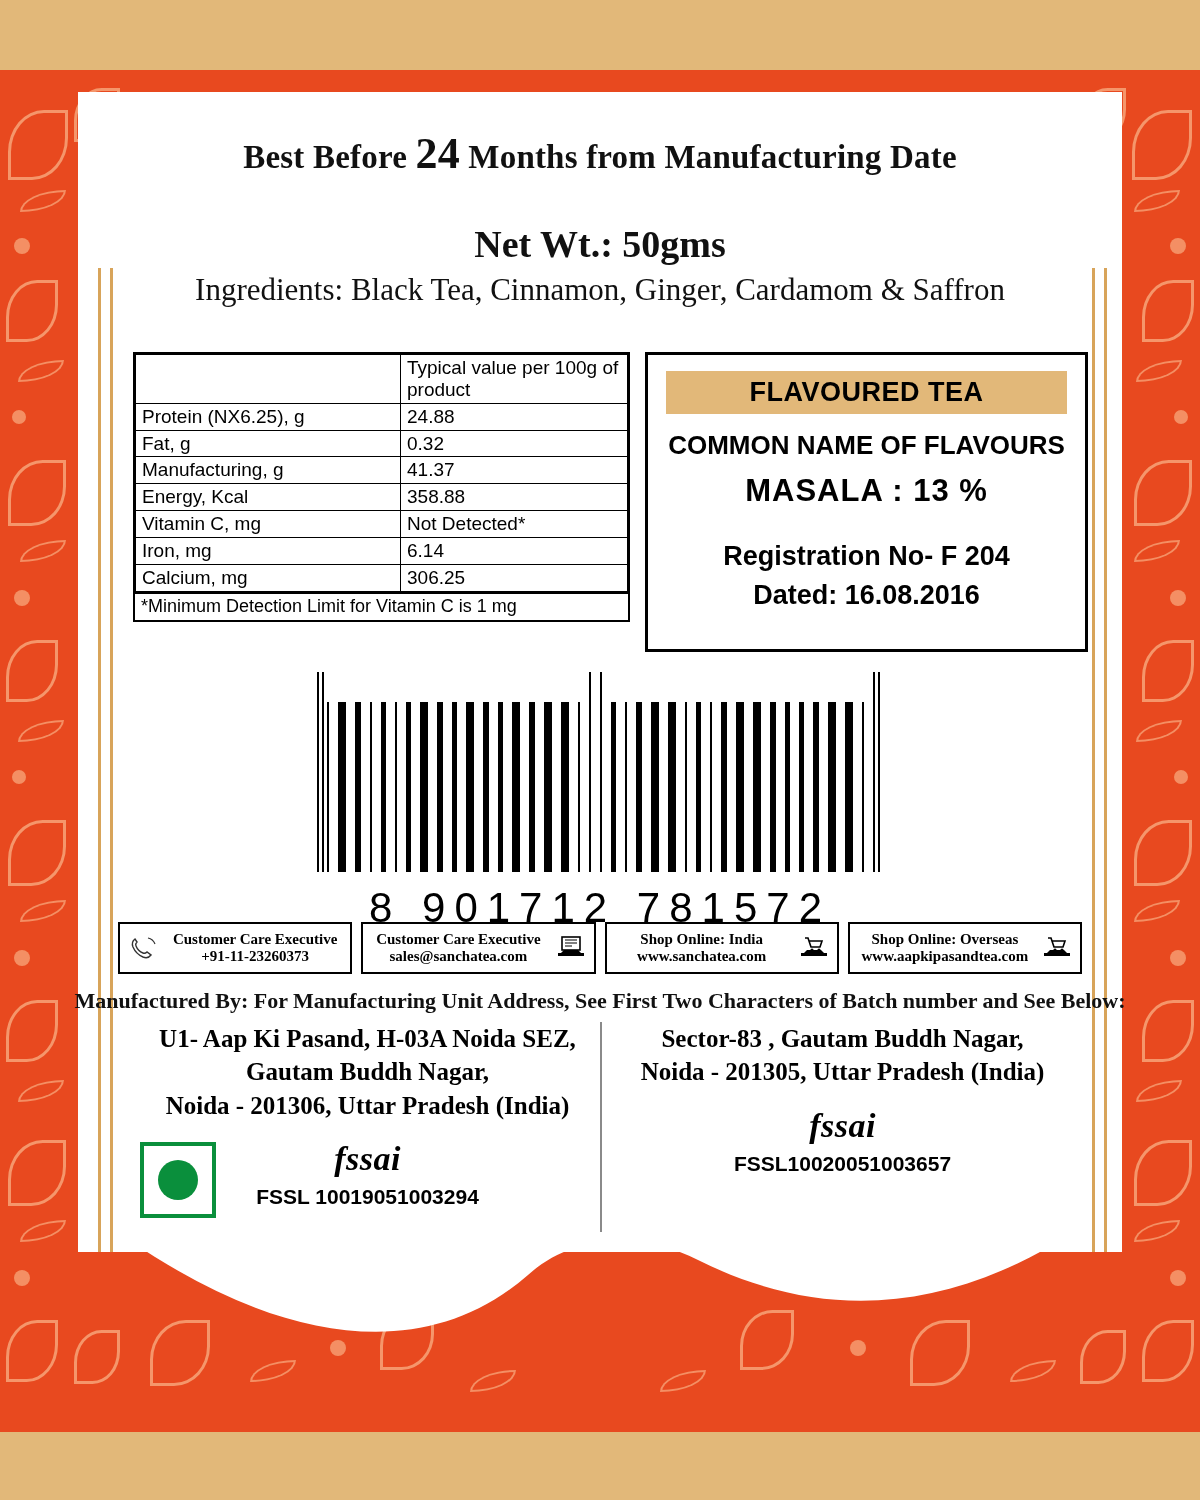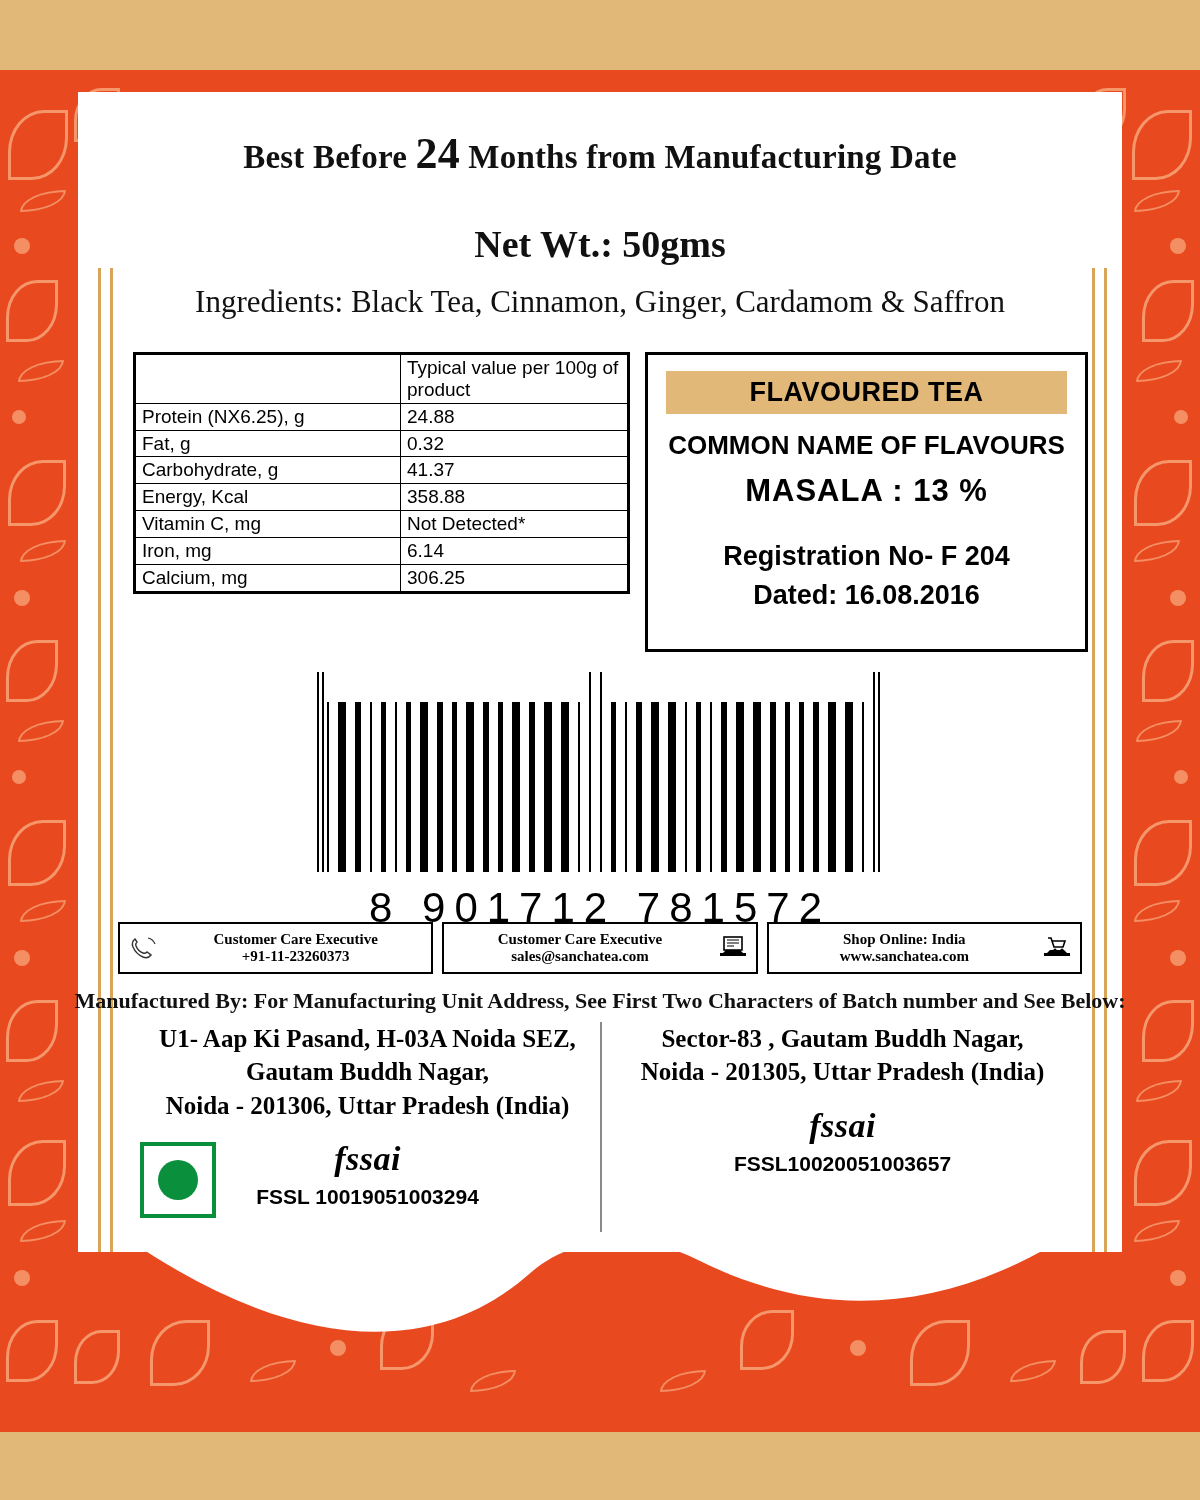--- a/index.html
+++ b/index.html
@@ -73,21 +73,21 @@
     letter-spacing:.2px;
   }
   .best-before .big { font-size:44px; }
 
   .netwt {
     position:absolute; top:222px; left:0; width:1200px;
     text-align:center; z-index:8;
     font-size:38px; font-weight:bold; color:#111;
   }
   .ingredients {
-    position:absolute; top:284px; left:0; width:1200px;
+    position:absolute; top:272px; left:0; width:1200px;
     text-align:center; z-index:8;
     font-size:31px; color:#111;
   }
 
   
   .nutri {
     position:absolute; left:133px; top:352px; width:497px;
     border:2px solid #000; z-index:8;
     font-family:"Liberation Sans", sans-serif;
     background:#fff;
@@ -276,41 +276,42 @@
     </tr>
     <tr>
           <td class="c1">Protein (NX6.25), g</td>
           <td>24.88</td>
         </tr>
     <tr>
           <td class="c1">Fat, g</td>
           <td>0.32</td>
         </tr>
     <tr>
-          <td class="c1">Carbohydrate, g</td>
+          <td class="c1">Manufacturing, g</td>
           <td>41.37</td>
         </tr>
     <tr>
           <td class="c1">Energy, Kcal</td>
           <td>358.88</td>
         </tr>
     <tr>
           <td class="c1">Vitamin C, mg</td>
           <td>Not Detected*</td>
         </tr>
     <tr>
           <td class="c1">Iron, mg</td>
           <td>6.14</td>
         </tr>
     <tr>
           <td class="c1">Calcium, mg</td>
           <td>306.25</td>
         </tr>
   </tbody>
     </table>
+  <div class="nutri-foot">*Minimum Detection Limit for Vitamin C is 1 mg</div>
 </div>
 
 <div class="flavour">
   <div class="flavour-band">FLAVOURED TEA</div>
   <div class="flavour-l2">COMMON NAME OF FLAVOURS</div>
   <div class="flavour-l3">MASALA  :  13 %</div>
   <div class="flavour-l4">Registration No- F 204</div>
   <div class="flavour-l5">Dated: 16.08.2016</div>
 </div>
 
@@ -433,20 +434,33 @@
     </div>
     <svg class="ic" viewBox="0 0 34 28">
       <path d="M8 4 h3 l3 9 h9 l2 -6 h-13" fill="none" stroke="#000" stroke-width="1.6"></path>
       <circle cx="15" cy="16" r="1.6" fill="#000"></circle>
         <circle cx="22" cy="16" r="1.6" fill="#000"></circle>
       <rect x="4" y="19" width="26" height="3" fill="#000"></rect>
       <path d="M10 16 h14 l3 3 h-20 z" fill="#000"></path>
     </svg>
   </div>
 
+  <div class="contact">
+    <div class="txt">
+      <div class="l1">Shop Online: Overseas</div>
+      <div class="l2">www.aapkipasandtea.com</div>
+    </div>
+    <svg class="ic" viewBox="0 0 34 28">
+      <path d="M8 4 h3 l3 9 h9 l2 -6 h-13" fill="none" stroke="#000" stroke-width="1.6"></path>
+      <circle cx="15" cy="16" r="1.6" fill="#000"></circle>
+        <circle cx="22" cy="16" r="1.6" fill="#000"></circle>
+      <rect x="4" y="19" width="26" height="3" fill="#000"></rect>
+      <path d="M10 16 h14 l3 3 h-20 z" fill="#000"></path>
+    </svg>
+  </div>
 </div>
 
 <div class="mfg-head">Manufactured By: For Manufacturing Unit Address, See First Two Characters of Batch number and See Below:</div>
 <div class="mfg-div"></div>
 <div class="mfg-cols">
   <div class="mfg-col">
     <div>U1- Aap Ki Pasand, H-03A Noida SEZ,</div>
     <div>Gautam Buddh Nagar,</div>
     <div>Noida - 201306, Uttar Pradesh (India)</div>
     <div class="fssai">fssai</div>

